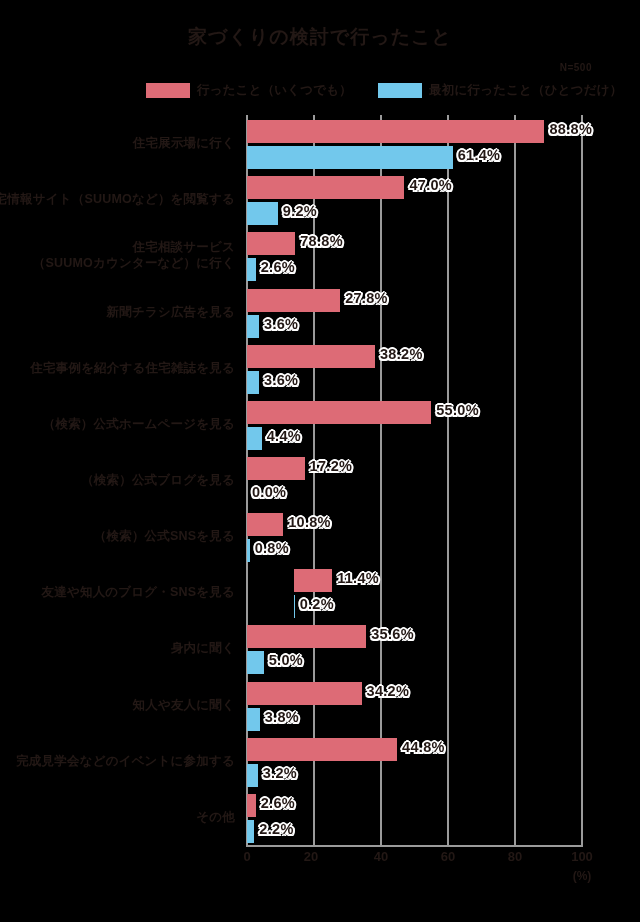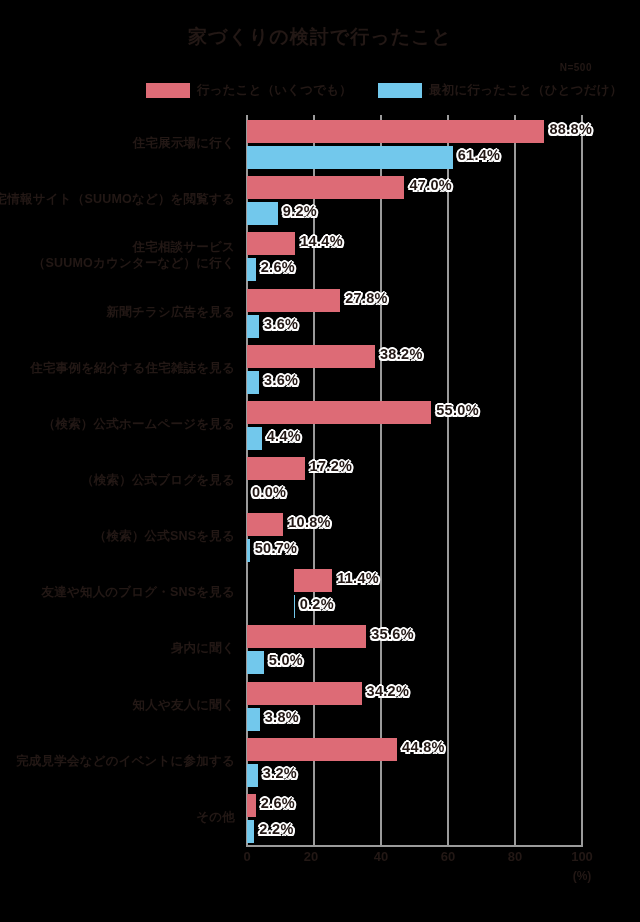--- a/index.html
+++ b/index.html
@@ -266,21 +266,21 @@
           <div class="bar-value" style="left: 162.45px;">47.0%</div>
         </div>
         <div class="bar-row">
           <div class="bar series-1" style="width: 30.82px;"></div>
           <div class="bar-value" style="left: 35.82px;">9.2%</div>
         </div>
       </div>
       <div class="cat-group" style="top: 117.385px;">
         <div class="bar-row">
           <div class="bar series-0" style="width: 48.24px;"></div>
-          <div class="bar-value" style="left: 53.24px;">14.4%</div>
+          <div class="bar-value" style="left: 53.24px;">78.8%</div>
         </div>
         <div class="bar-row">
           <div class="bar series-1" style="width: 8.71px;"></div>
           <div class="bar-value" style="left: 13.71px;">2.6%</div>
         </div>
       </div>
       <div class="cat-group" style="top: 173.538px;">
         <div class="bar-row">
           <div class="bar series-0" style="width: 93.13px;"></div>
           <div class="bar-value" style="left: 98.13px;">27.8%</div>
@@ -320,21 +320,21 @@
           <div class="bar-value" style="left: 5px;">0.0%</div>
         </div>
       </div>
       <div class="cat-group" style="top: 398.154px;">
         <div class="bar-row">
           <div class="bar series-0" style="width: 36.18px;"></div>
           <div class="bar-value" style="left: 41.18px;">10.8%</div>
         </div>
         <div class="bar-row">
           <div class="bar series-1" style="width: 2.68px;"></div>
-          <div class="bar-value" style="left: 7.68px;">50.7%</div>
+          <div class="bar-value" style="left: 7.68px;">0.8%</div>
         </div>
       </div>
       <div class="cat-group" style="top: 454.308px; margin-left: 47px;">
         <div class="bar-row">
           <div class="bar series-0" style="width: 38.19px;"></div>
           <div class="bar-value" style="left: 43.19px;">11.4%</div>
         </div>
         <div class="bar-row">
           <div class="bar series-1" style="width: 0.67px;"></div>
           <div class="bar-value" style="left: 5.67px;">0.2%</div>

